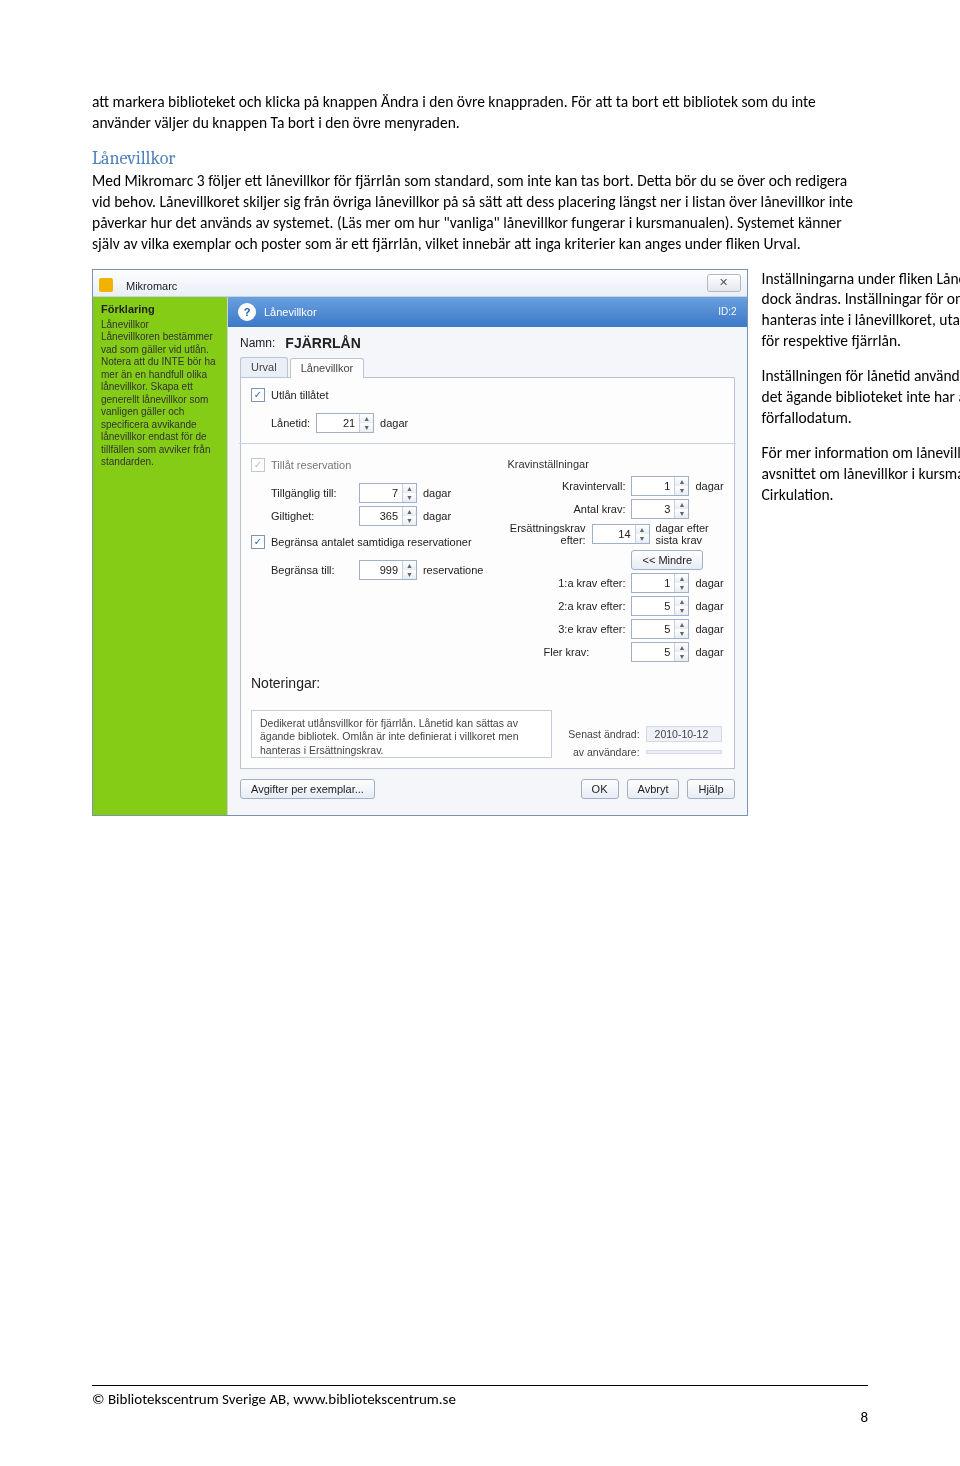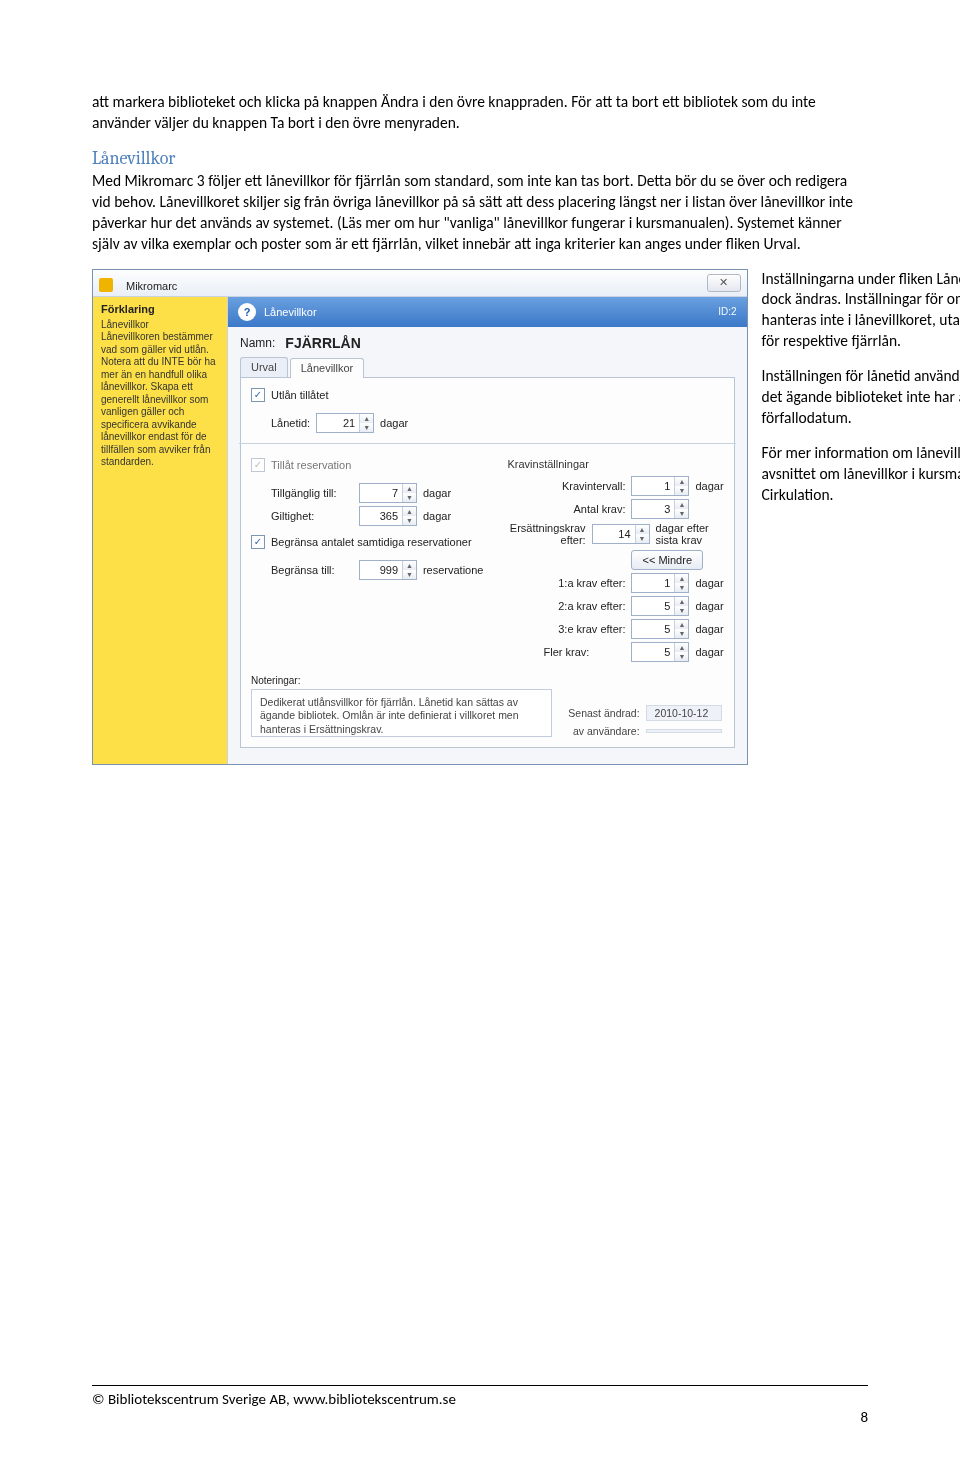--- a/index.html
+++ b/index.html
@@ -8,21 +8,21 @@
   .h{font-size:18px;color:#4f81bd;margin:14px 0 2px 0;font-family:Cambria,Georgia,serif}
   b{font-weight:normal}
   .wrap{display:flex;gap:14px;align-items:flex-start;margin-top:8px}
   .side{flex:0 0 280px;font-size:15.5px;line-height:1.35}
   
   .win{border:1px solid #7a93b0;background:#f4f6fa;font-family:"Segoe UI",Tahoma,Arial,sans-serif;font-size:11px;color:#222;width:680px}
   .titlebar{background:linear-gradient(#fdfefe,#e9eef7);padding:4px 6px;display:flex;align-items:flex-end;gap:13px;border-bottom:1px solid #c8d2e0}
   .titlebar .ico{width:14px;height:14px;background:#f0b400;border-radius:2px}
   .xbtn{margin-left:auto;border:1px solid #b0b8c4;background:linear-gradient(#fefefe,#e4e7ee);width:32px;height:16px;border-radius:3px;text-align:center;line-height:14px;color:#555}
   .wbody{display:flex}
-  .lpane{width:118px;background:#fde047;border-right:1px solid #c8d2e0;padding:6px 8px 12px 8px}
+  .lpane{width:118px;background:#84cc16;border-right:1px solid #c8d2e0;padding:6px 8px 12px 8px}
   .lpane h4{margin:0 0 4px 0;font-size:11px;font-weight:bold}
   .lpane p{margin:0;font-size:10px;line-height:1.25;color:#333}
   .rpane{flex:1;padding:0 0 8px 0}
   .bluebar{background:linear-gradient(#6aa0e0,#3b78c8);color:#fff;padding:6px 10px;display:flex;align-items:center;gap:8px}
   .bluebar .q{display:inline-flex;width:18px;height:18px;border-radius:50%;background:#fff;color:#1a5bb0;align-items:center;justify-content:center;font-weight:bold}
   .bluebar .id{margin-left:auto;font-size:10px;opacity:.95}
   .rinner{padding:8px 12px}
   .namerow{display:flex;align-items:center;gap:10px;margin-bottom:6px}
   .namerow .lbl{font-size:12px}
   .namerow .val{font-size:14px;font-weight:bold}
@@ -35,21 +35,21 @@
   .irow{display:flex;align-items:center;gap:6px;margin:3px 0;font-size:11px}
   .spin{display:inline-flex;align-items:stretch;border:1px solid #9fb0c8;background:#fff;height:18px}
   .spin .num{width:34px;text-align:right;padding:0 4px;line-height:18px}
   .spin .btns{display:flex;flex-direction:column;border-left:1px solid #c5d0df}
   .spin .btns span{font-size:7px;line-height:9px;padding:0 3px;color:#666;background:linear-gradient(#fff,#e7ecf4)}
   .cols{display:flex;gap:24px;margin-top:14px}
   .col{flex:1}
   .gtitle{font-size:11px;color:#333;margin-bottom:6px}
   .btn{border:1px solid #9fb0c8;background:linear-gradient(#fefefe,#e7ecf4);padding:3px 10px;border-radius:3px;font-size:11px}
   .noter{margin-top:10px}
-  .noter .lab{font-size:10px;margin-bottom:3px}
+  .noter .lab{font-size:14px;margin-bottom:19px}
   .notefield{border:1px solid #c2cddc;background:#fff;font-size:10.5px;color:#444;padding:6px 8px;height:34px;line-height:1.3}
   .brow{display:flex;align-items:center;gap:8px;margin-top:10px}
   .brow .left{margin-right:auto}
   .meta{display:flex;flex-direction:column;gap:4px;align-items:flex-end;margin:8px 2px 0 0;font-size:10.5px;color:#444}
   .meta .mrow{display:flex;gap:6px;align-items:center}
   .meta .mval{background:#eef2f8;border:1px solid #d2dae6;padding:1px 8px;min-width:58px;text-align:left}
   hr.sep{border:none;border-top:1px solid #c8d2e0;margin:10px -12px 8px -12px}
   .dimchk .box{color:#bbb;border-color:#bfc9d6}
   .dimchk{color:#777}
   .footer{position:absolute;left:92px;right:92px;bottom:40px;font-size:15px}
@@ -257,20 +257,26 @@
                       <span class="mval">2010-10-12</span>
                     </div>
                   <div class="mrow">
                       <span>av användare:</span>
                       <span class="mval"></span>
                     </div>
                 </div>
               </div>
             </div>
 
+            <div class="brow">
+              <span class="btn left">Avgifter per exemplar...</span>
+              <span class="btn">OK</span>
+              <span class="btn">Avbryt</span>
+              <span class="btn">Hjälp</span>
+            </div>
           </div>
         </div>
       </div>
     </div>
 
     <div class="side">
       <p class="p">
         <span>Inställningarna under fliken </span><b>Lånevillkor</b><span> kan dock ändras. Inställningar för omlån hanteras inte i lånevillkoret, utan i ärendet för respektive fjärrlån.</span>
       </p>
       <p class="p">Inställningen för lånetid används endast om det ägande biblioteket inte har angett något förfallodatum.</p>

